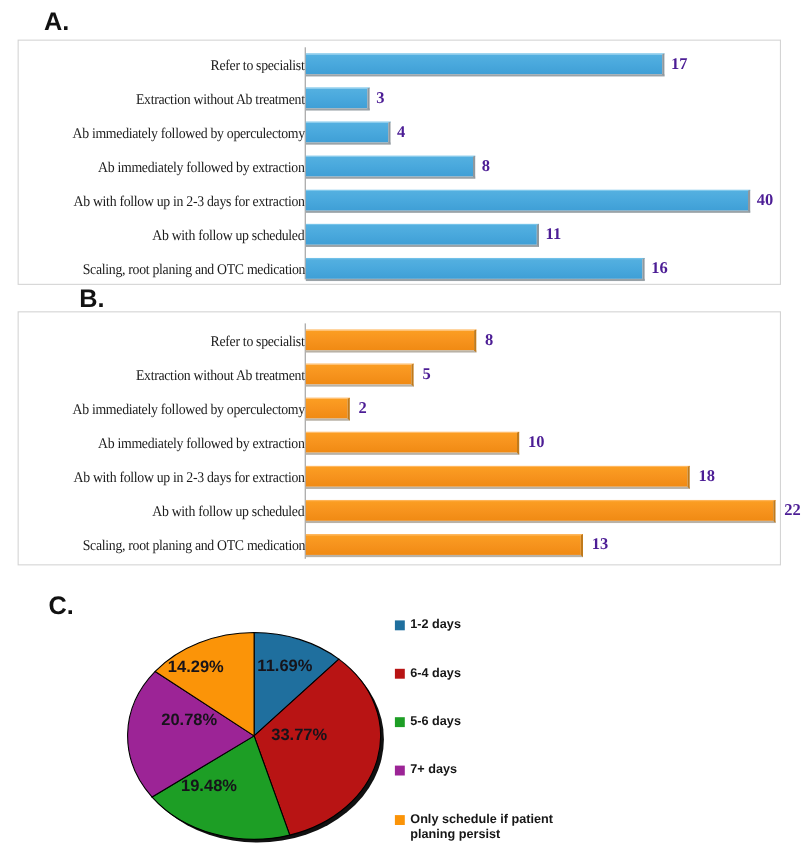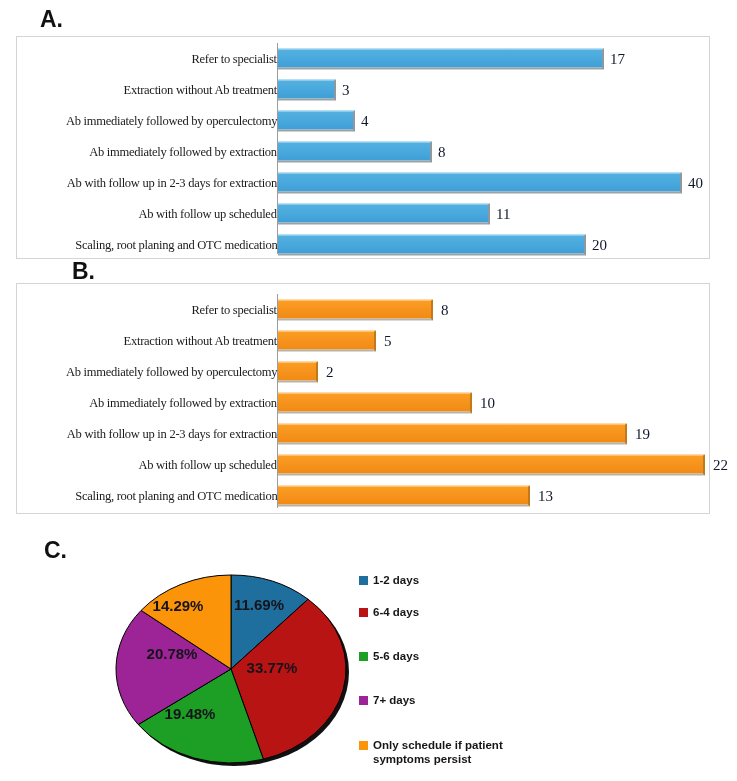--- a/index.html
+++ b/index.html
@@ -77,23 +77,23 @@
     border-top:1px solid #ffb456;
     border-bottom:2px solid #b9b2a6;
     border-right:2px solid #c07a1b;
   }
 
   .bar-value{
     position:absolute;
     top:50%;
     transform:translateY(-50%);
     font-family:"Liberation Serif", serif;
-    font-weight:normal;
+    font-weight:bold;
     font-size:15px;
-    color:#0f172a;
+    color:#4c1d95;
     white-space:nowrap;
   }
 
   
   #pie-wrap{position:absolute;left:110px;top:560px;width:250px;height:215px;}
   #pie-svg{display:block;}
   .pie-pct{
     font-family:"Liberation Sans", sans-serif;
     font-weight:bold;
     font-size:15px;
@@ -168,21 +168,21 @@
 
     <div class="bar-row" style="top:161px;">
       <div class="bar-label"><span>Ab with follow up scheduled</span></div>
       <div class="bar blue" style="width:212px;"></div>
       <div class="bar-value" style="left:479px;">11</div>
     </div>
 
     <div class="bar-row" style="top:192px;">
       <div class="bar-label"><span>Scaling, root planing and OTC medication</span></div>
       <div class="bar blue" style="width:308px;"></div>
-      <div class="bar-value" style="left:575px;">20</div>
+      <div class="bar-value" style="left:575px;">16</div>
     </div>
   </div>
 </div>
 
 <div class="panel-letter" style="left:72px; top:258px;">B.</div>
 
 <div class="chart-frame" style="left:16px; top:283px; width:694px; height:231px;">
   <div class="plot">
     <div class="axis-line" style="left:260px; top:10px; height:214px;"></div>
 
@@ -206,21 +206,21 @@
 
     <div class="bar-row" style="top:103px;">
       <div class="bar-label"><span>Ab immediately followed by extraction</span></div>
       <div class="bar orange" style="width:194px;"></div>
       <div class="bar-value" style="left:463px;">10</div>
     </div>
 
     <div class="bar-row" style="top:134px;">
       <div class="bar-label"><span>Ab with follow up in 2-3 days for extraction</span></div>
       <div class="bar orange" style="width:349px;"></div>
-      <div class="bar-value" style="left:618px;">19</div>
+      <div class="bar-value" style="left:618px;">18</div>
     </div>
 
     <div class="bar-row" style="top:165px;">
       <div class="bar-label"><span>Ab with follow up scheduled</span></div>
       <div class="bar orange" style="width:427px;"></div>
       <div class="bar-value" style="left:696px;">22</div>
     </div>
 
     <div class="bar-row" style="top:196px;">
       <div class="bar-label"><span>Scaling, root planing and OTC medication</span></div>
@@ -246,34 +246,34 @@
       <text class="pie-pct" x="162" y="113" text-anchor="middle">33.77%</text>
       <text class="pie-pct" x="80" y="159" text-anchor="middle">19.48%</text>
       <text class="pie-pct" x="62" y="99" text-anchor="middle">20.78%</text>
       <text class="pie-pct" x="68" y="51" text-anchor="middle">14.29%</text>
       <text class="pie-pct" x="149" y="50" text-anchor="middle">11.69%</text>
     </g>
   </svg>
 </div>
 
 <div id="pie-legend">
-  <div class="legend-item" style="top:12px;left:0px;">
+  <div class="legend-item" style="top:0px;left:0px;">
     <span class="legend-swatch" style="background:#1f6f9e;"></span>
     <span class="legend-text">1-2 days</span>
   </div>
   <div class="legend-item" style="top:44px;left:0px;">
     <span class="legend-swatch" style="background:#b81414;"></span>
     <span class="legend-text">6-4 days</span>
   </div>
   <div class="legend-item" style="top:88px;left:0px;">
     <span class="legend-swatch" style="background:#1d9e25;"></span>
     <span class="legend-text">5-6 days</span>
   </div>
   <div class="legend-item" style="top:132px;left:0px;">
     <span class="legend-swatch" style="background:#9c2496;"></span>
     <span class="legend-text">7+ days</span>
   </div>
   <div class="legend-item" style="top:177px;left:0px;">
     <span class="legend-swatch" style="background:#fb9408;"></span>
     <span class="legend-text">Only schedule if patient
-symptoms persist</span>
+planing persist</span>
   </div>
 </div>
 
 </body></html>

